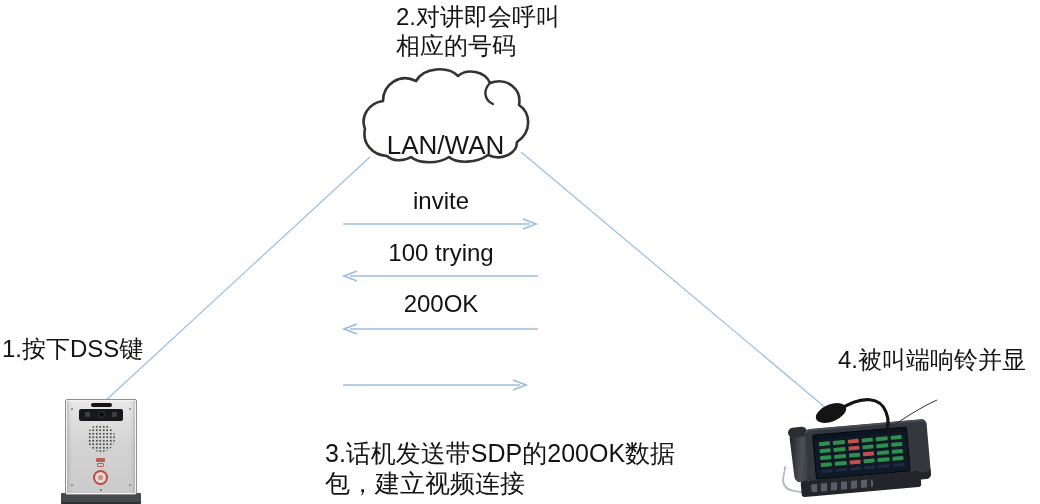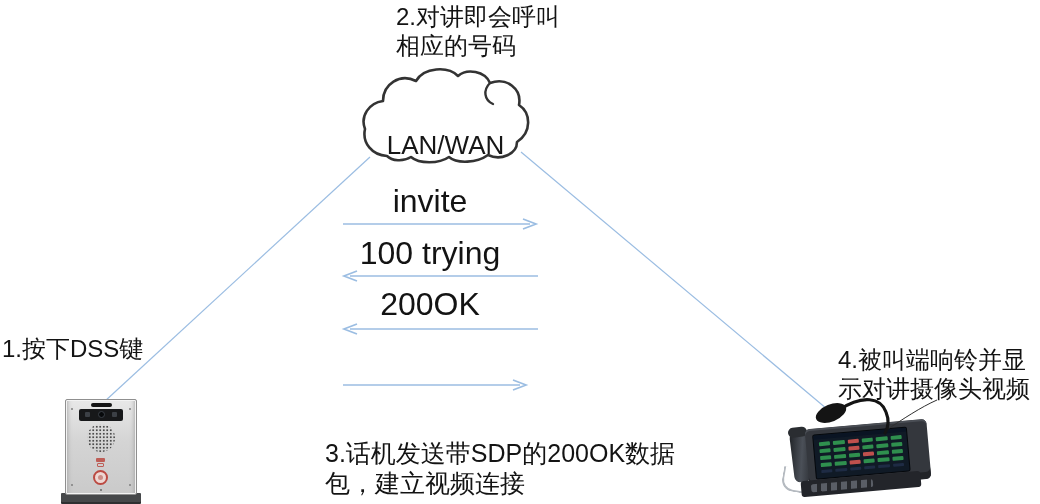--- a/index.html
+++ b/index.html
@@ -11,22 +11,22 @@
   .thin{stroke:var(--connector-blue,#9bbde2);stroke-width:1.2;fill:none;}
   .msg-line{stroke:var(--connector-blue,#8fb4de);stroke-width:1.7;fill:none;}
   .head{stroke:var(--connector-blue,#8fb4de);stroke-width:1.7;fill:none;stroke-linejoin:miter;}
 
   .cloud-svg{position:absolute;left:360px;top:67px;}
   .cloud-path{fill:#ffffff;stroke:var(--cloud-stroke,#333);stroke-width:2.6;stroke-linejoin:round;}
   .cloud-curl{fill:none;stroke:var(--cloud-stroke,#333);stroke-width:2.4;stroke-linecap:round;}
   .cloud-label{position:absolute;left:360px;top:130px;width:171px;text-align:center;
     font-size:26px;line-height:30px;color:#161616;}
 
-  .msg-label{position:absolute;left:330px;width:200px;text-align:center;
-    font-size:32px;line-height:28px;color:#131313;}
+  .msg-label{position:absolute;left:341px;width:200px;text-align:center;
+    font-size:24px;line-height:28px;color:#131313;}
   .t-invite{top:187px;} .t-trying{top:239px;} .t-200ok{top:290px;} .t-ack{top:361px;}
 
   .note{position:absolute;font-size:24px;line-height:29px;color:#131313;white-space:nowrap;}
   .note-step2{left:396px;top:2px;}
   .note-step1{left:2px;top:334px;}
   .note-step4{left:838px;top:326px;margin-top:19px;}
   .note-step3{left:297px;top:438px;font-size:25px;line-height:30px;margin-left:28px;}
 
   
   .intercom{position:absolute;left:61px;top:399px;width:80px;height:104px;}
@@ -121,21 +121,20 @@
   <div class="msg-label t-trying">100 trying</div>
   <div class="msg-label t-200ok">200OK</div>
 
   <div class="note note-step2">
     <div>2.对讲即会呼叫</div>
     <div>相应的号码</div>
   </div>
   <div class="note note-step1">1.按下DSS键</div>
   <div class="note note-step4">
     <div>4.被叫端响铃并显</div>
-    <div>示对讲摄像头视频</div>
   </div>
   <div class="note note-step3">
     <div>3.话机发送带SDP的200OK数据</div>
     <div>包，建立视频连接</div>
   </div>
 
   <div class="intercom">
     <div class="ic-base"></div>
     <div class="ic-panel">
       <div class="ic-slot"></div>

